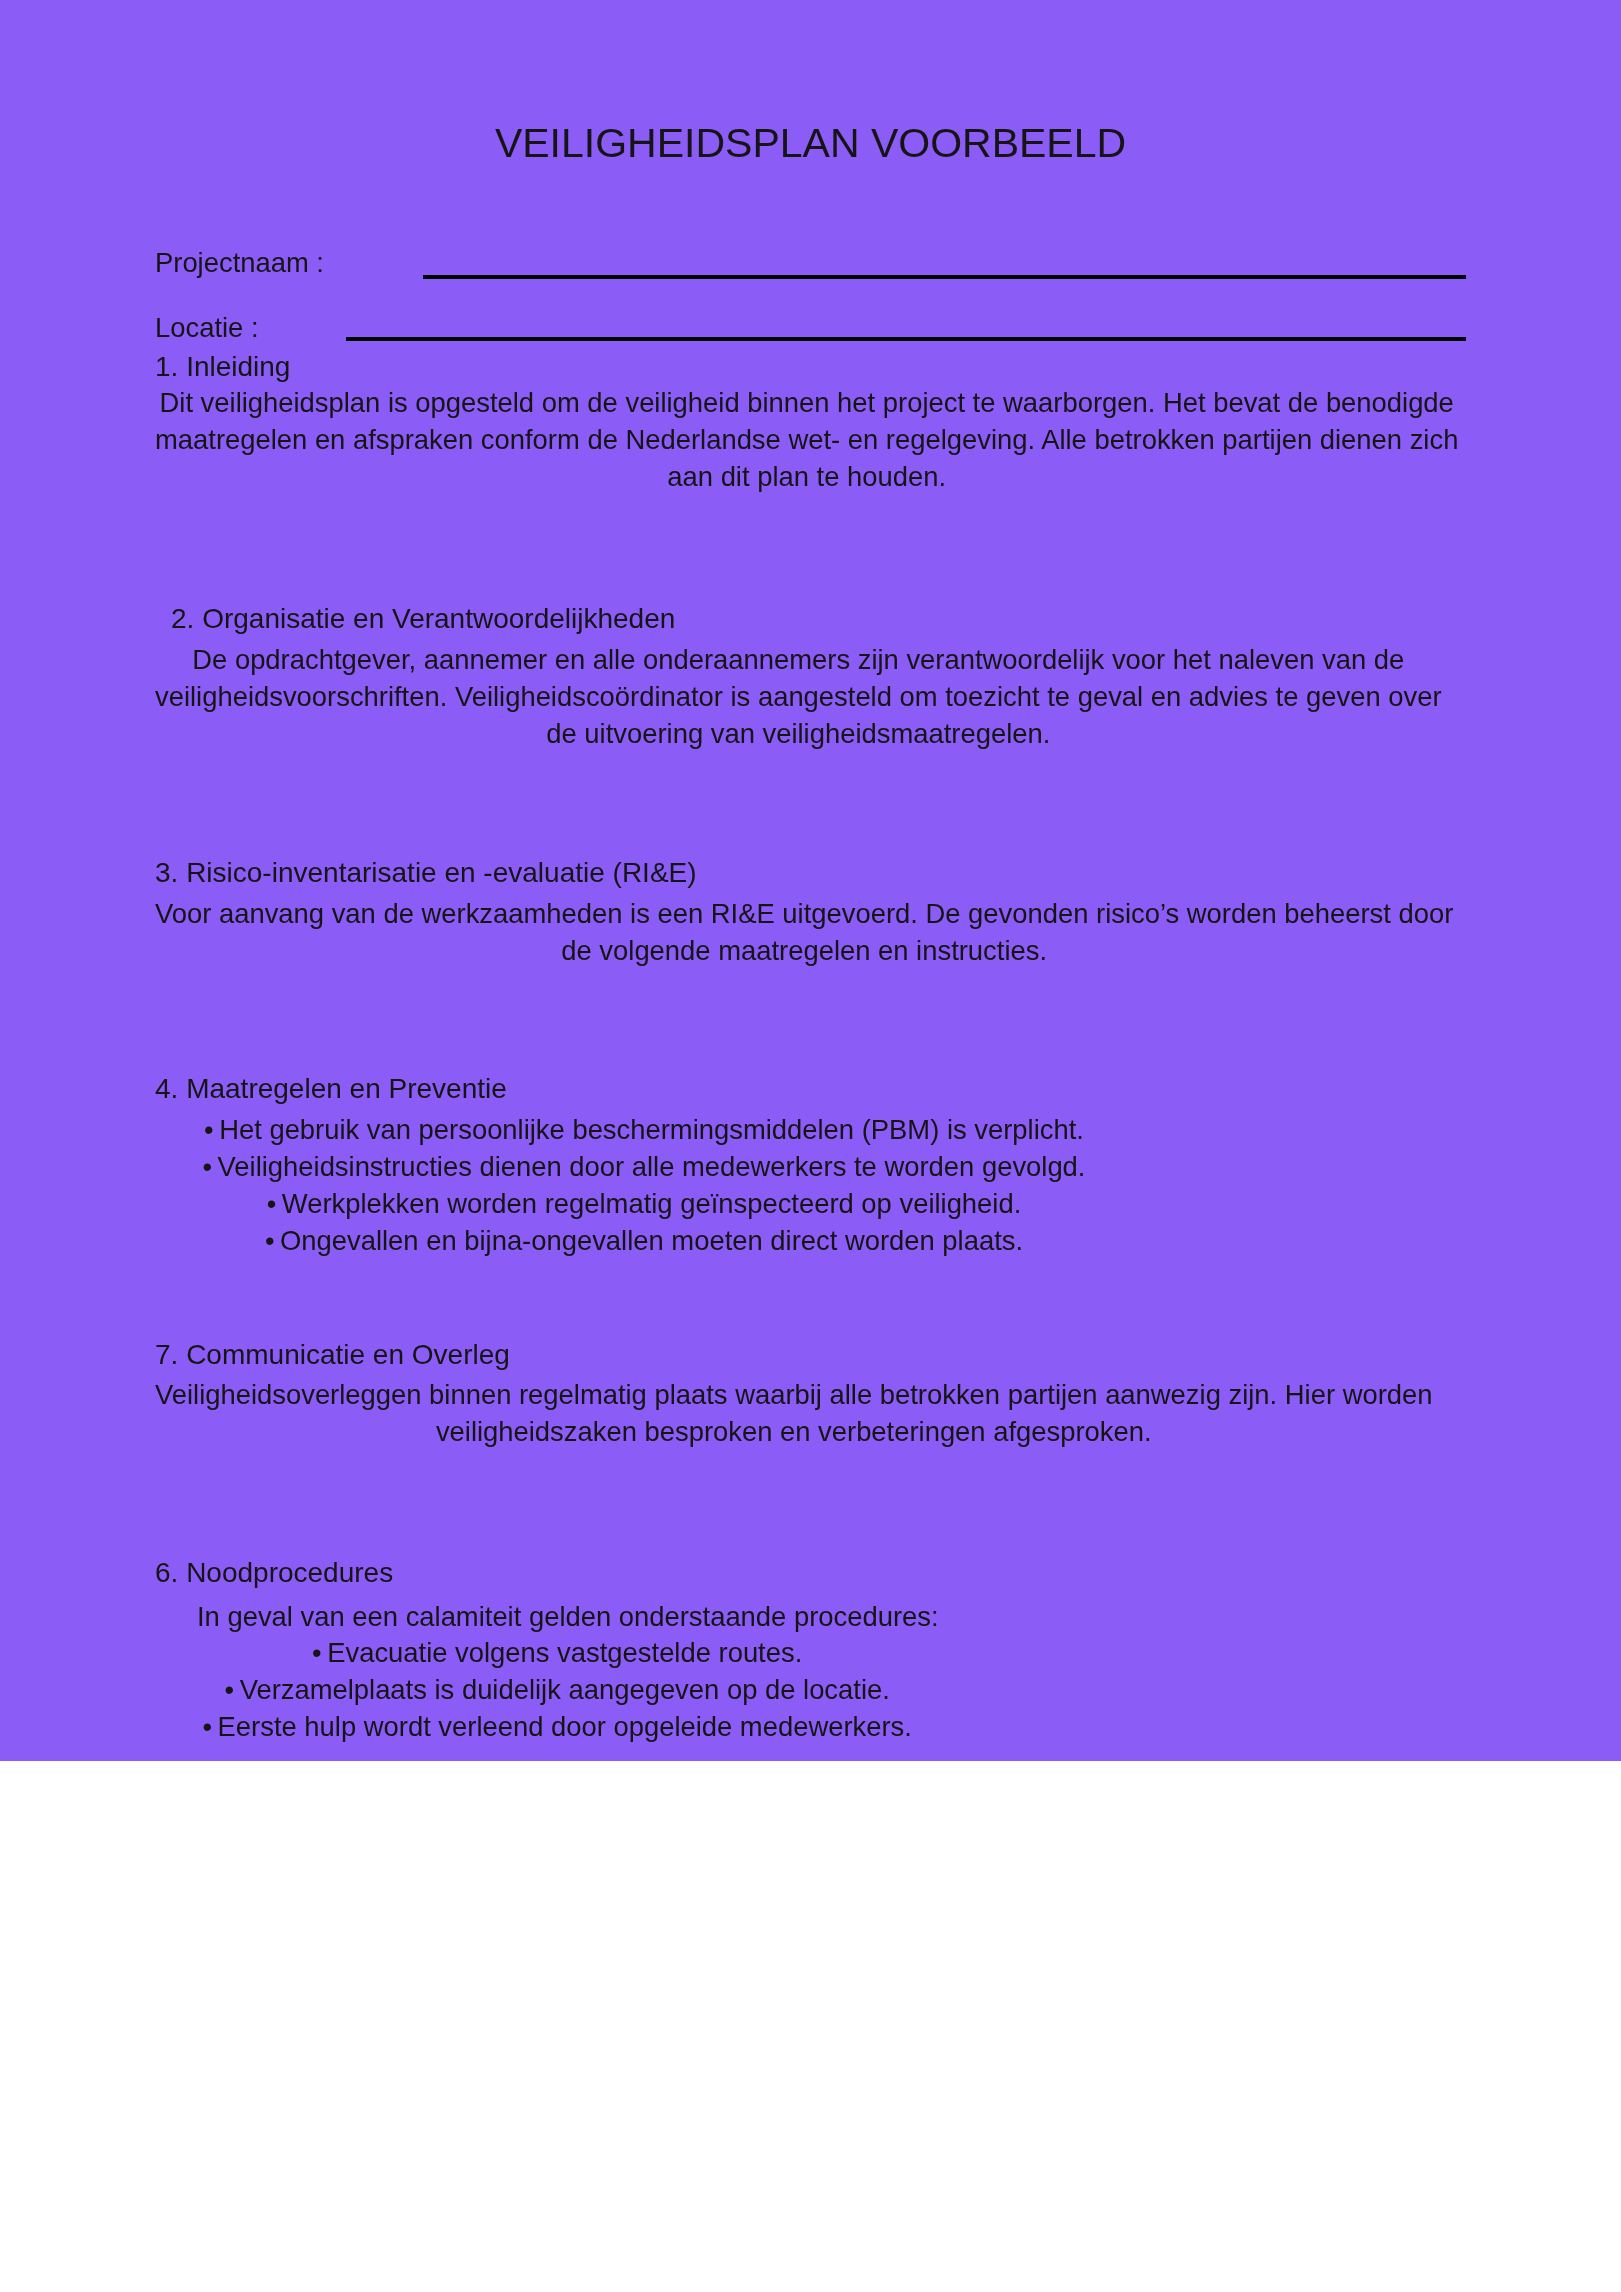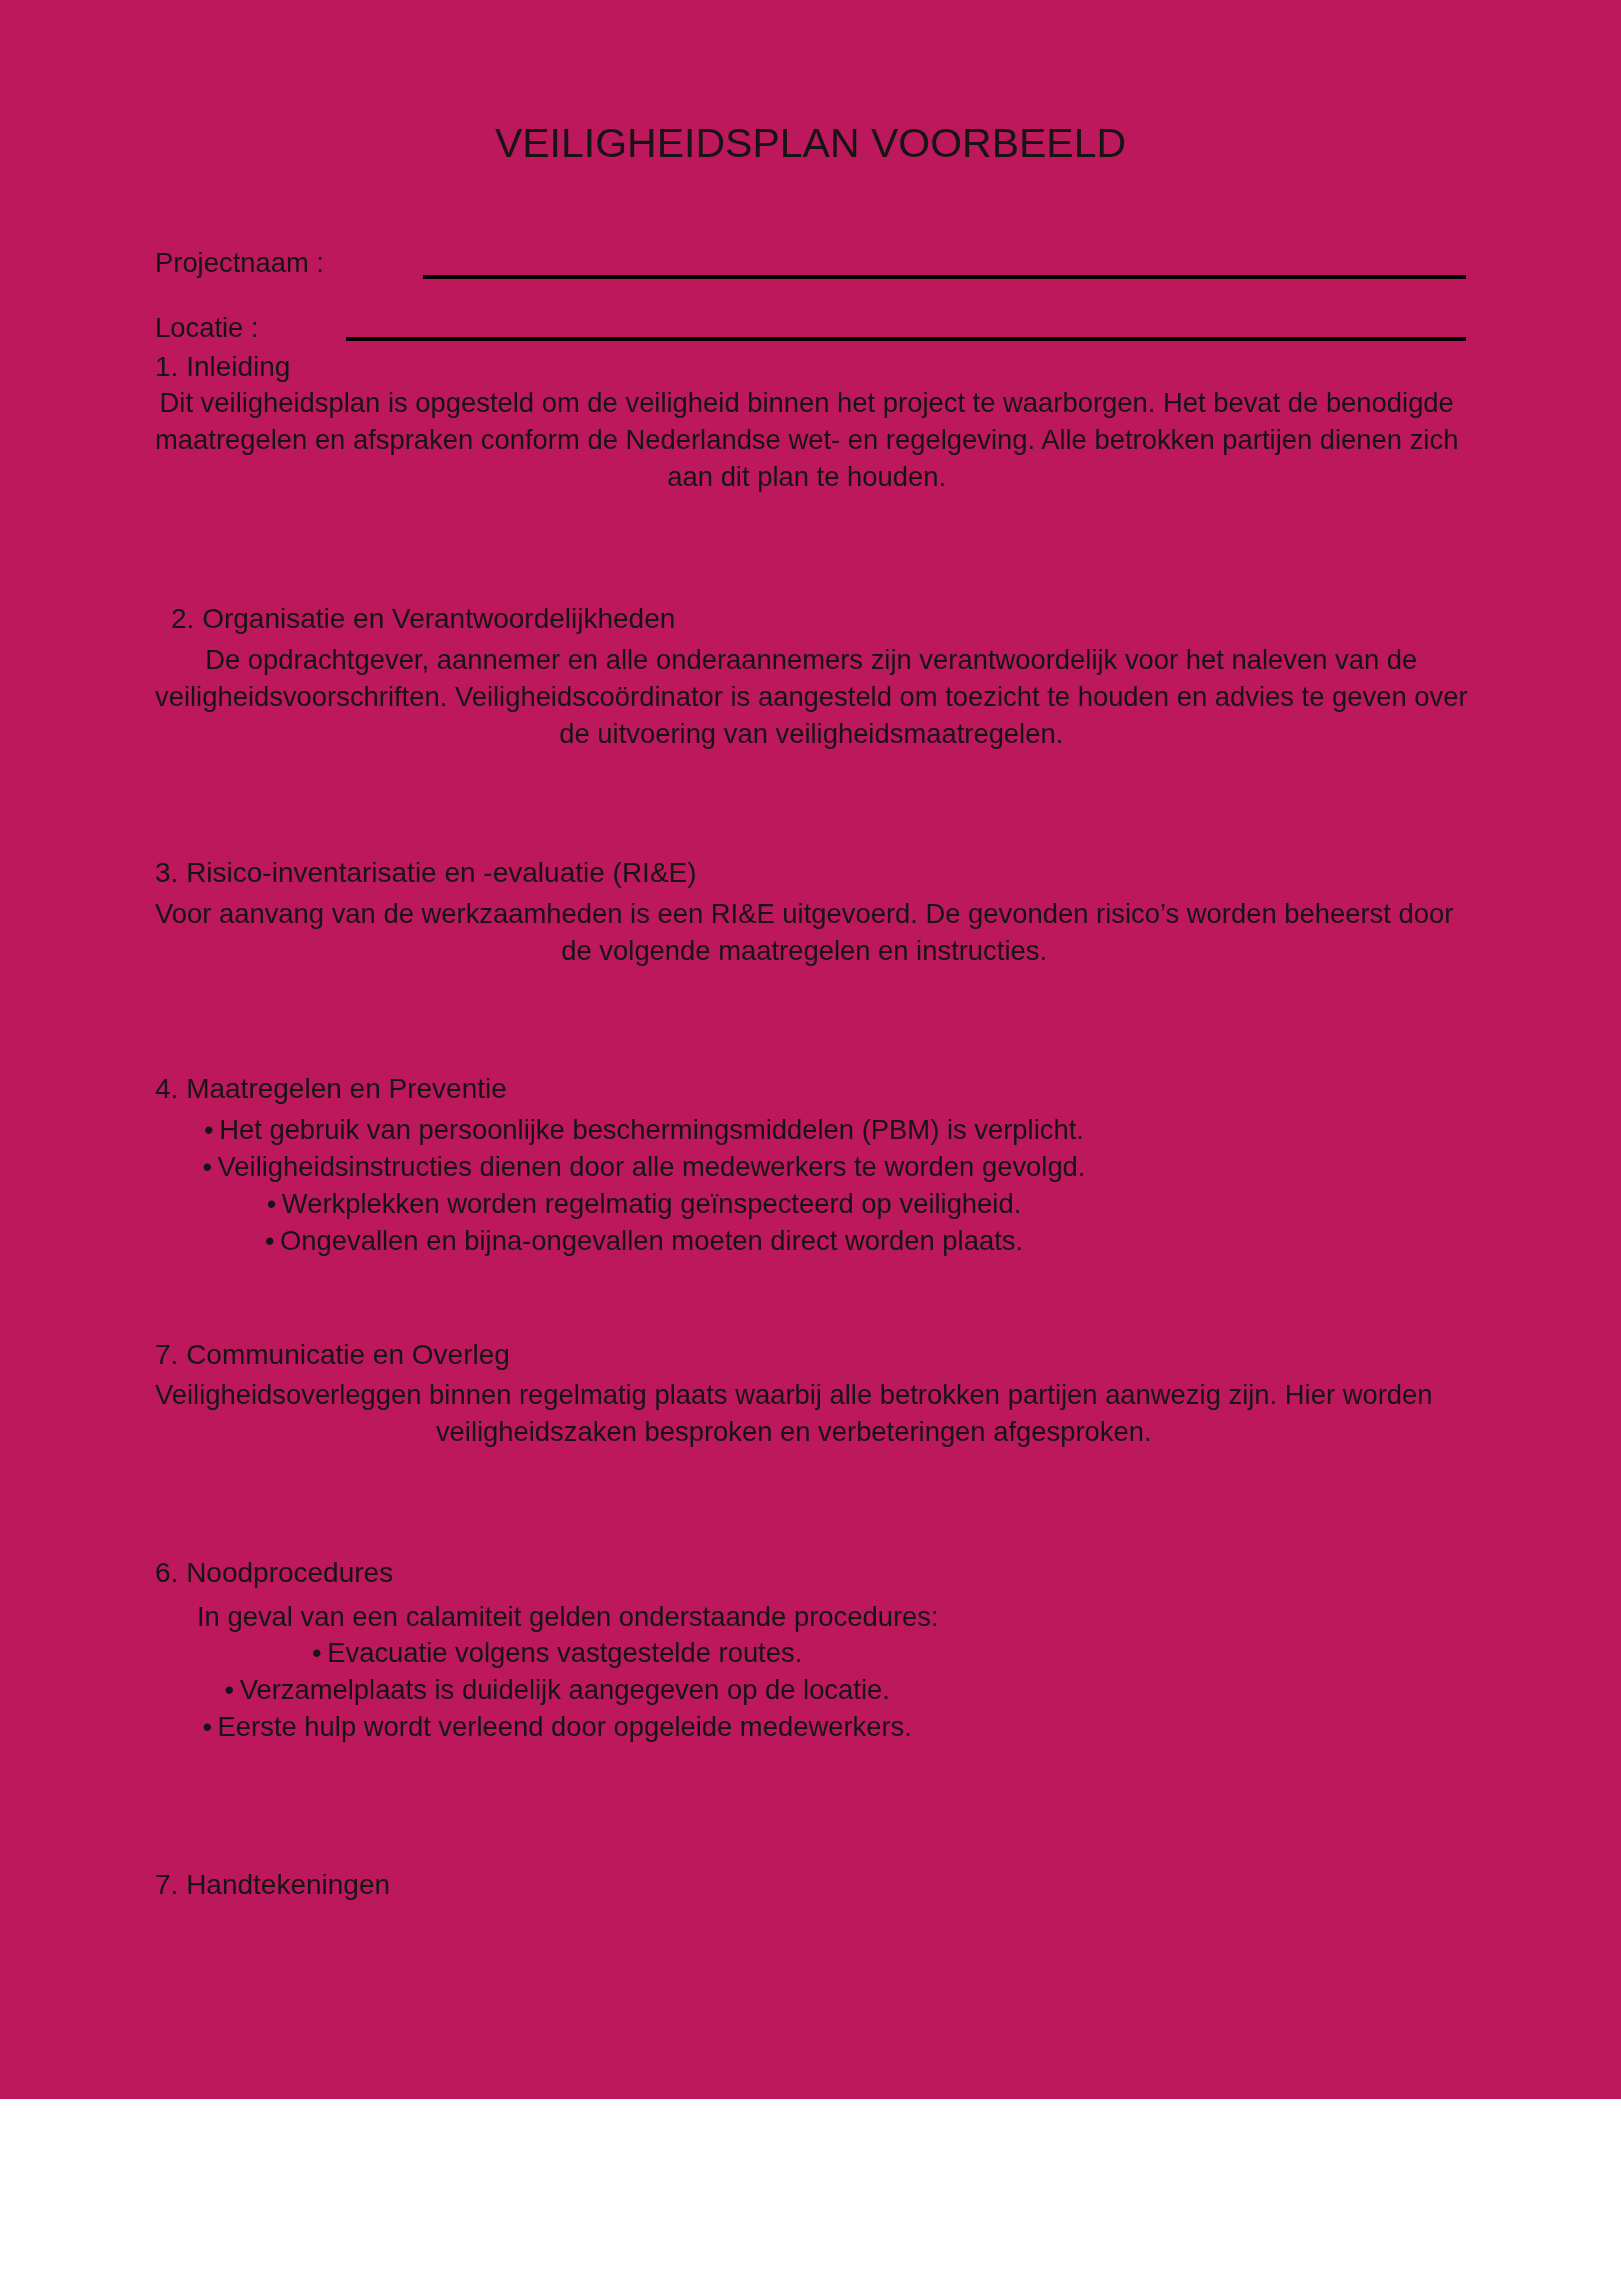--- a/index.html
+++ b/index.html
@@ -1,21 +1,21 @@
 <!DOCTYPE html>
 <html><head>
 <meta charset="utf-8">
 <style>
   * { margin: 0; padding: 0; box-sizing: border-box; }
   html, body { background: #ffffff; }
   .page {
     position: relative;
     width: 1621px;
-    height: 2099px;
-    background: #be185d;
+    height: 1761px;
+    background: #8b5cf6;
     color: #151515;
     font-family: "Liberation Sans", "DejaVu Sans", sans-serif;
     overflow: hidden;
   }
   .abs { position: absolute; }
   .title {
     left: 0;
     width: 1621px;
     text-align: center;
     font-size: 41px;
@@ -59,21 +59,21 @@
   <div class="abs heading" style="top:340px;left:155px">1. Inleiding</div>
   <div class="abs" style="top:384px;left:155px">
     <div class="line">Dit veiligheidsplan is opgesteld om de veiligheid binnen het project te waarborgen. Het bevat de benodigde</div>
     <div class="line">maatregelen en afspraken conform de Nederlandse wet- en regelgeving. Alle betrokken partijen dienen zich</div>
     <div class="line">aan dit plan te houden.</div>
   </div>
 
   <div class="abs heading" style="top:592px;left:171px">2. Organisatie en Verantwoordelijkheden</div>
   <div class="abs" style="top:641px;left:155px">
     <div class="line">De opdrachtgever, aannemer en alle onderaannemers zijn verantwoordelijk voor het naleven van de</div>
-    <div class="line">veiligheidsvoorschriften. Veiligheidscoördinator is aangesteld om toezicht te houden en advies te geven over</div>
+    <div class="line">veiligheidsvoorschriften. Veiligheidscoördinator is aangesteld om toezicht te geval en advies te geven over</div>
     <div class="line">de uitvoering van veiligheidsmaatregelen.</div>
   </div>
 
   <div class="abs heading" style="top:846px;left:155px">3. Risico-inventarisatie en -evaluatie (RI&amp;E)</div>
   <div class="abs" style="top:895px;left:155px">
     <div class="line">Voor aanvang van de werkzaamheden is een RI&amp;E uitgevoerd. De gevonden risico’s worden beheerst door</div>
     <div class="line">de volgende maatregelen en instructies.</div>
   </div>
 
   <div class="abs heading" style="top:1062px;left:155px">4. Maatregelen en Preventie</div>

